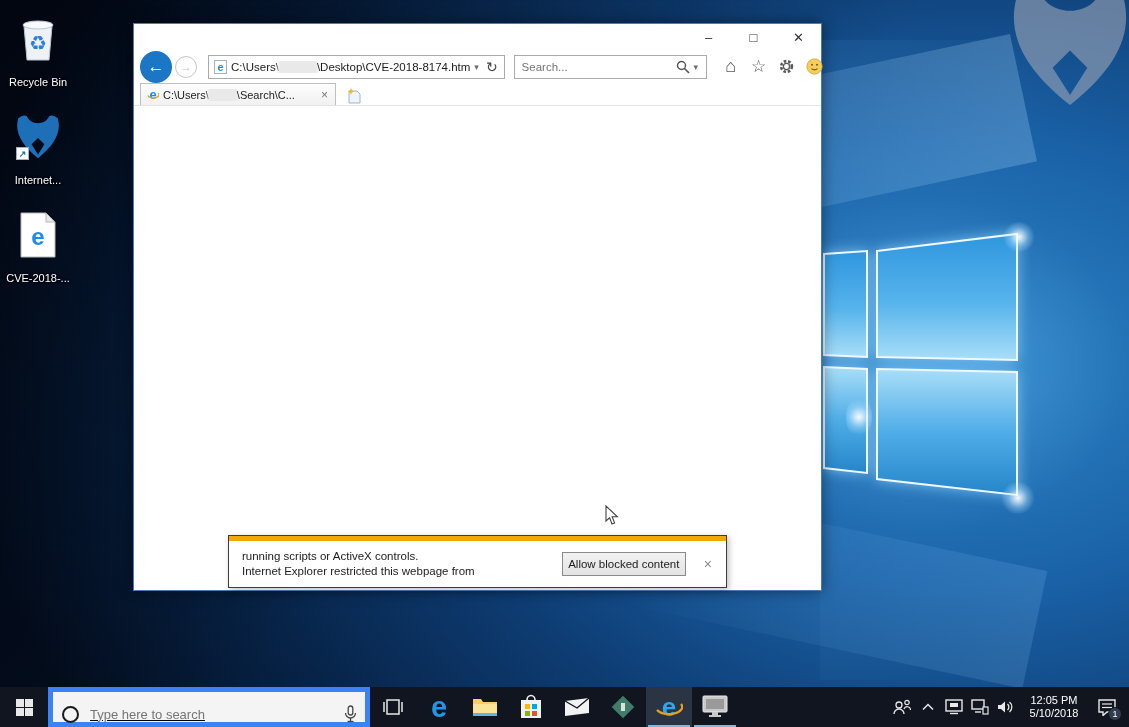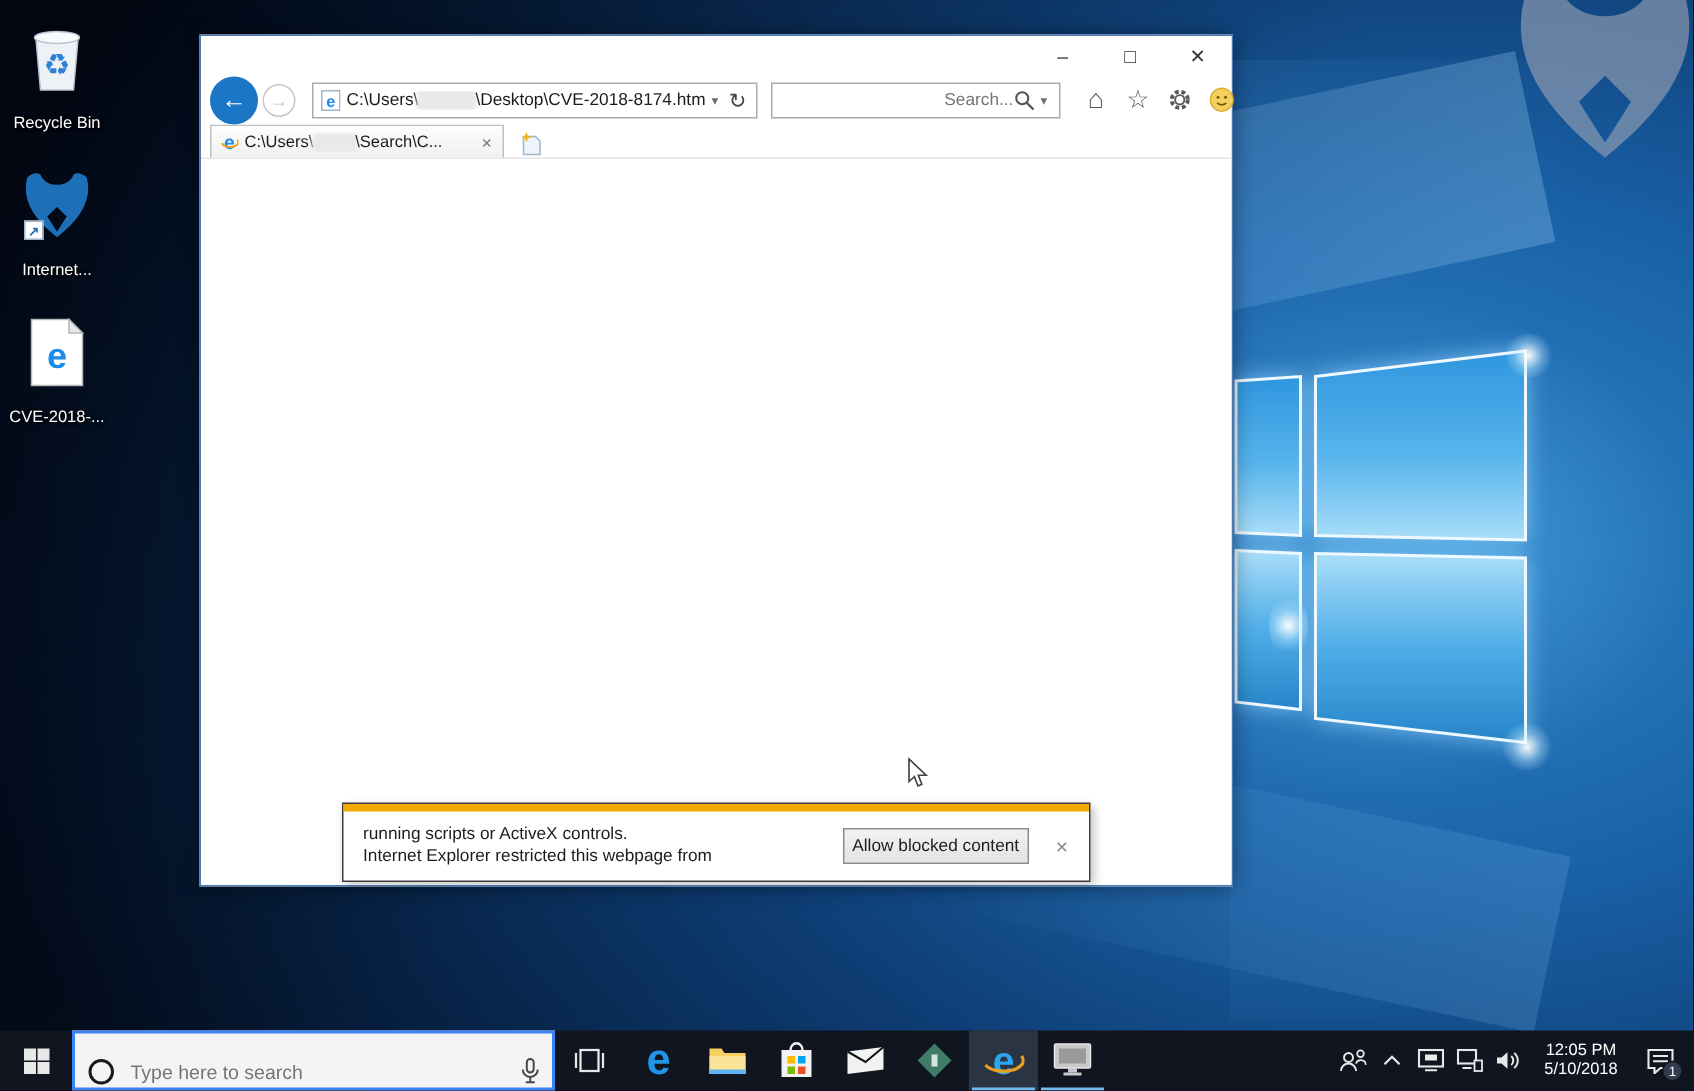--- a/index.html
+++ b/index.html
@@ -60,21 +60,21 @@
   .addr-field { width:301px; height:24px; border:1px solid #ababab; background:#fff;
     display:flex; align-items:center; padding:0 3px 0 5px; font-size:11.5px; color:#1c1c1c; }
   .addr-text { flex:1; display:flex; align-items:center; white-space:nowrap; overflow:hidden; }
   .redacted { display:inline-block; height:12px; background:#e9e9e9; border-radius:2px;
     box-shadow:0 0 3px 2px #e9e9e9; margin:0 1px; }
   .caret { color:#6d6d6d; font-size:9px; padding:0 4px; cursor:pointer; }
   .refresh { color:#444; font-size:14px; padding:0 3px; cursor:pointer; }
   .search-field { width:194px; height:24px; border:1px solid #ababab; background:#fff; margin-left:9px;
     display:flex; align-items:center; padding:0 4px 0 7px; }
   .search-field input { border:none; outline:none; flex:1; font-size:11.5px; color:#333; min-width:0;
-    font-family:"Liberation Sans", sans-serif; background:transparent;text-align:right; }
+    font-family:"Liberation Sans", sans-serif; background:transparent; }
   .nav-icons { display:flex; align-items:center; margin-left:14px; gap:9px; }
   .nav-ic { width:19px; height:19px; display:flex; align-items:center; justify-content:center;
     color:#5a5a5a; font-size:16px; cursor:pointer; }
 
   .tabbar { height:23px; background:#fff; display:flex; align-items:flex-end; padding-left:6px;
     border-bottom:1px solid #e4e4e4; }
   .tab { width:196px; height:22px; background:linear-gradient(#fdfdfd,#f1f1f1);
     border:1px solid #bfbfbf; border-bottom:none; display:flex; align-items:center;
     padding:0 4px 0 6px; font-size:11px; color:#1c1c1c; cursor:pointer; }
   .tab-title { flex:1; display:flex; align-items:center; white-space:nowrap; overflow:hidden; }
@@ -96,22 +96,22 @@
 
   
   .cursor { position:absolute; left:605px; top:505px; z-index:9; pointer-events:none; }
 
   
   .taskbar { position:absolute; left:0; bottom:0; width:1129px; height:40px; background:#10151f;
     display:flex; align-items:stretch; z-index:10; }
   .tb-start { width:48px; display:flex; align-items:center; justify-content:center; cursor:pointer; }
   .win-flag { display:grid; grid-template-columns:8px 8px; grid-template-rows:8px 8px; gap:1px; }
   .win-flag div { background:#e8e8e8; }
-  .tb-search { width:322px; background:#f4f4f4; border:2px solid #3b82f6; display:flex; align-items:center;
-    padding:14px 8px 0 9px; }
+  .tb-search { width:322px; background:#f4f4f4; border:5px solid #3b82f6; display:flex; align-items:center;
+    padding:14px 8px 0 9px;text-decoration:underline; }
   .cortana-ring { width:17px; height:17px; border:2px solid #1a1a1a; border-radius:50%; flex:none; }
   .tb-search input { border:none; outline:none; background:transparent; flex:1; margin-left:11px;
     font-size:13px; color:#3b3b3b; font-family:"Liberation Sans", sans-serif; min-width:0; }
   .tb-btn { width:46px; display:flex; align-items:center; justify-content:center; cursor:pointer; position:relative; }
   .tb-btn.active { background:#2b3442; }
   .tb-btn .underline { position:absolute; bottom:0; left:2px; right:2px; height:2px; background:#76b9ed; }
   .edge-e { font-size:29px; font-weight:bold; color:#2196e8; line-height:1; }
   .tray { margin-left:auto; display:flex; align-items:center; padding-right:4px; }
   .tray-ic { width:26px; height:40px; display:flex; align-items:center; justify-content:center; cursor:pointer; }
   .clock { width:70px; text-align:center; color:#fff; font-size:11px; line-height:13px; cursor:default; padding:0 2px; }

